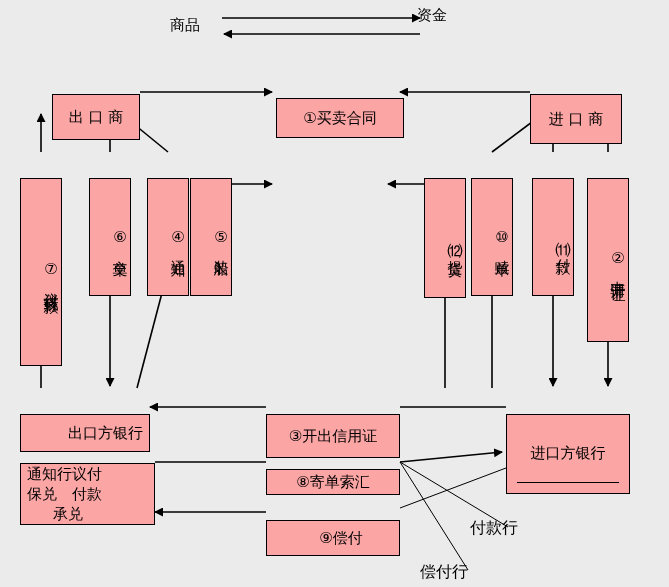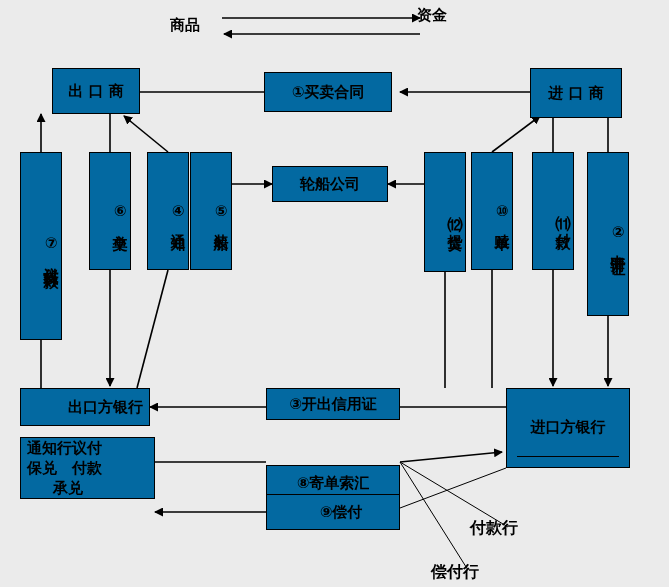--- a/index.html
+++ b/index.html
@@ -2,36 +2,37 @@
 <html><head>
 <meta charset="utf-8">
 <style>
   html,body{margin:0;padding:0;}
   body{
     width:669px;height:587px;
     background:#ebebeb;
     font-family:"DejaVu Sans","Liberation Sans",sans-serif;
     overflow:hidden;
   }
-  #diagram{position:relative;width:669px;height:587px;font-weight:bold;}
+  #diagram{position:relative;width:669px;height:587px;}
   svg#wires{position:absolute;left:0;top:0;width:669px;height:587px;}
 
   .node{
     position:absolute;
     box-sizing:border-box;
-    background:#0369a1;
+    background:#fca5a5;
     border:1px solid #000000;
     display:flex;
     align-items:center;
     justify-content:center;
     text-align:center;
     font-size:15px;
     color:#000;
     line-height:1.35;
     z-index:2;
+    margin-top:26px;
   }
   
   .vnode{
     writing-mode:vertical-rl;
     text-orientation:upright;
     letter-spacing:2px;
     align-items:flex-start;
     justify-content:center;
     padding-top:6px;
     font-size:15px;
@@ -123,21 +124,21 @@
 
       <line x1="400" y1="508" x2="506" y2="468" stroke-width="1"></line>
     </g>
   </svg>
 
   <div class="label" style="left:170px;top:16px;font-size:15px;">商品</div>
   <div class="label" style="left:417px;top:6px;font-size:15px;">资金</div>
 
   <div class="node" style="left:52px;top:68px;width:88px;height:46px;">出 口 商</div>
 
-  <div class="node" style="left:264px;top:72px;width:128px;height:40px;text-align:right;">①买卖合同</div>
+  <div class="node" style="left:276px;top:72px;width:128px;height:40px;text-align:right;">①买卖合同</div>
 
   <div class="node" style="left:530px;top:68px;width:92px;height:50px;">进 口 商</div>
 
   <div class="node vnode" style="left:20px;top:152px;width:42px;height:188px;">
     <span>⑦</span>
       <span>议付或付款</span>
   </div>
 
   <div class="node vnode" style="left:89px;top:152px;width:42px;height:118px;">
     <span>⑥</span>
@@ -147,21 +148,20 @@
   <div class="node vnode" style="left:147px;top:152px;width:42px;height:118px;">
     <span>④</span>
       <span>通知</span>
   </div>
 
   <div class="node vnode" style="left:190px;top:152px;width:42px;height:118px;">
     <span>⑤</span>
       <span>装船</span>
   </div>
 
-  <div class="node" style="left:272px;top:166px;width:116px;height:36px;">轮船公司</div>
 
   <div class="node vnode" style="left:424px;top:152px;width:42px;height:120px;">
     <span>⑿</span>
       <span>提货</span>
   </div>
 
   <div class="node vnode" style="left:471px;top:152px;width:42px;height:118px;">
     <span>⑩</span>
       <span>赎单</span>
   </div>
@@ -171,32 +171,32 @@
       <span>付款</span>
   </div>
 
   <div class="node vnode" style="left:587px;top:152px;width:42px;height:164px;">
     <span>②</span>
       <span>申请开证</span>
   </div>
 
   <div class="node" style="left:20px;top:388px;width:130px;height:38px;padding-left:41px;">出口方银行</div>
 
-  <div class="node" style="left:266px;top:388px;width:134px;height:32px;">③开出信用证</div>
+  <div class="node" style="left:266px;top:388px;width:134px;height:44px;">③开出信用证</div>
 
   <div class="node twoRow" style="left:506px;top:388px;width:124px;height:80px;">
     <div class="r1">进口方银行</div>
   </div>
 
   <div class="node multiline" style="left:20px;top:437px;width:135px;height:62px;">
     <span>通知行议付</span>
     <span>保兑　付款</span>
     <span style="padding-left:26px;">承兑</span>
   </div>
 
-  <div class="node" style="left:266px;top:465px;width:134px;height:36px;text-align:right;">⑧寄单索汇</div>
+  <div class="node" style="left:266px;top:443px;width:134px;height:26px;text-align:right;">⑧寄单索汇</div>
 
   <div class="node" style="left:266px;top:494px;width:134px;height:36px;padding-left:16px;">⑨偿付</div>
 
   <div class="label" style="left:470px;top:518px;">付款行</div>
-  <div class="label" style="left:431px;top:562px;">偿付行</div>
+  <div class="label" style="left:420px;top:562px;">偿付行</div>
 
 </div>
 
 </body></html>

